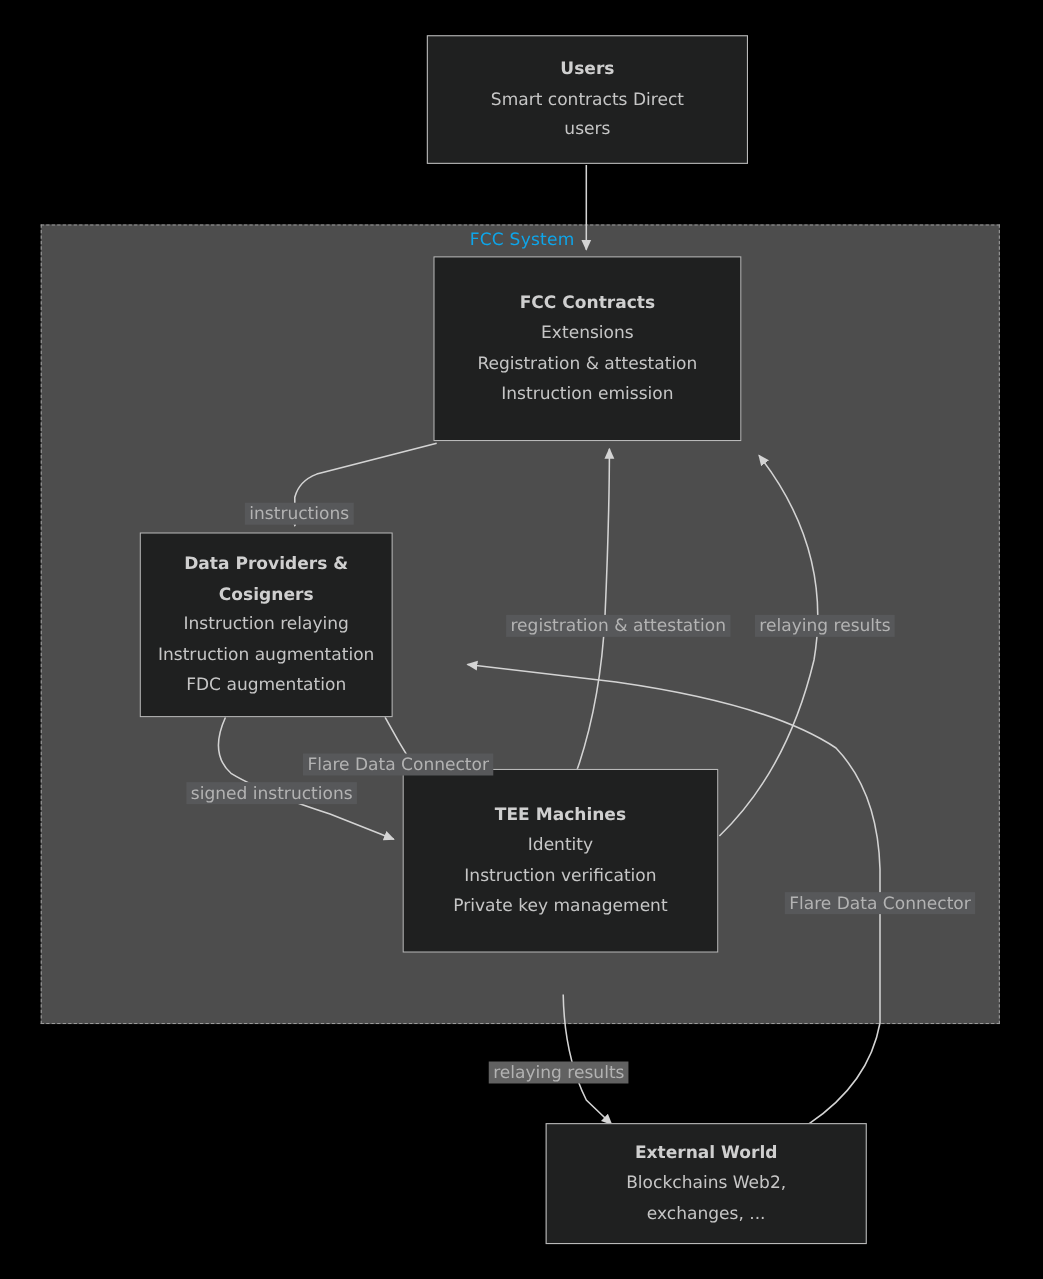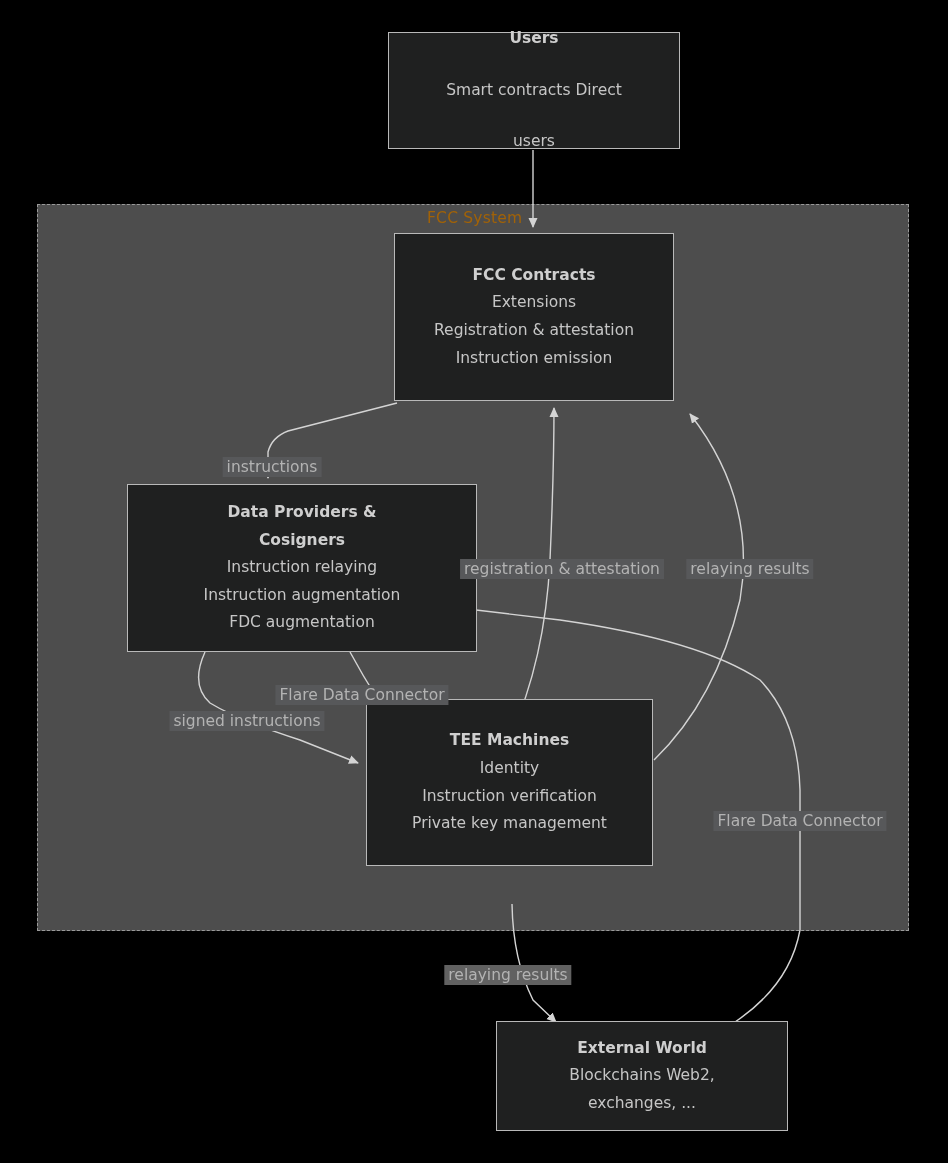--- a/index.html
+++ b/index.html
@@ -19,21 +19,21 @@
   }
   
   .subgraph {
     position: absolute;
     background: #4d4d4d;
     border: 1px dashed #9a9a9a;
     box-sizing: border-box;
   }
   .subgraph-label {
     position: absolute;
-    color: #a16207;
+    color: #0ea5e9;
     font-size: 15.5px;
     letter-spacing: 0.2px;
     white-space: nowrap;
   }
   
   .node {
     position: absolute;
     background: #1f2020;
     border: 1px solid #b9b9b9;
     box-sizing: border-box;
@@ -105,34 +105,34 @@
       <path d="M510,737 Q545,660 550,560 Q554,470 554,408" marker-end="url(#ah)"></path>
 
       <path d="M654,760 Q716,700 740,600 Q757,500 690,414" marker-end="url(#ah)"></path>
 
       <path d="M512,904 Q513,960 533,1000 L556,1022" marker-end="url(#ah)"></path>
 
       <path d="M735,1022 Q790,985 800,930 L800,790 Q798,720 760,680 Q700,640 560,620 L425,604" marker-end="url(#ah)"></path>
     </g>
   </svg>
 
-  <div class="node" style="left:388px; top:32px; width:292px; height:117px;gap:24px;">
+  <div class="node" style="left:388px; top:32px; width:292px; height:117px;">
     <span class="title">Users</span>
     <span class="line">Smart contracts Direct</span>
     <span class="line">users</span>
   </div>
 
   <div class="node" style="left:394px; top:233px; width:280px; height:168px;">
     <span class="title">FCC Contracts</span>
     <span class="line">Extensions</span>
     <span class="line">Registration &amp; attestation</span>
     <span class="line">Instruction emission</span>
   </div>
 
-  <div class="node" style="left:127px; top:484px; width:350px; height:168px;">
+  <div class="node" style="left:127px; top:484px; width:230px; height:168px;">
     <span class="title">Data Providers &amp;</span>
     <span class="title">Cosigners</span>
     <span class="line">Instruction relaying</span>
     <span class="line">Instruction augmentation</span>
     <span class="line">FDC augmentation</span>
   </div>
 
   <div class="node" style="left:366px; top:699px; width:287px; height:167px;">
     <span class="title">TEE Machines</span>
     <span class="line">Identity</span>

